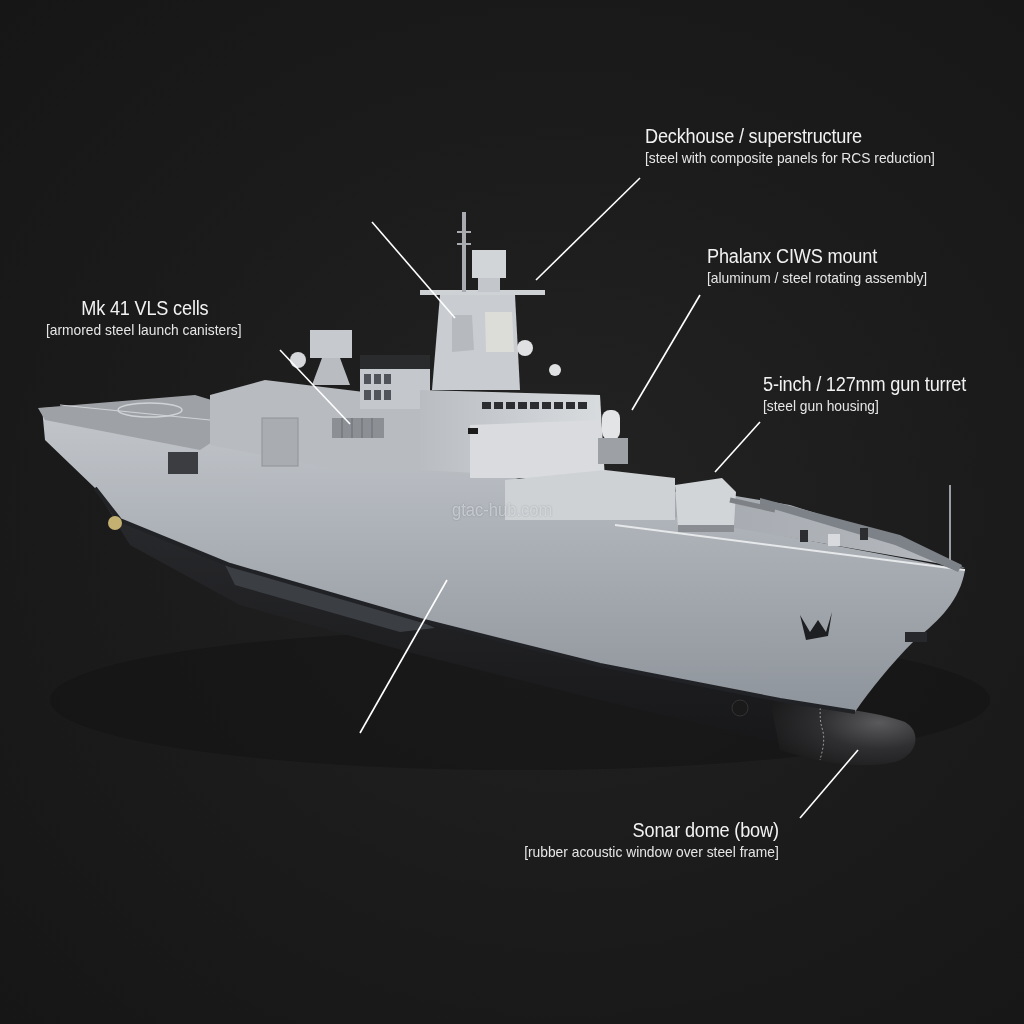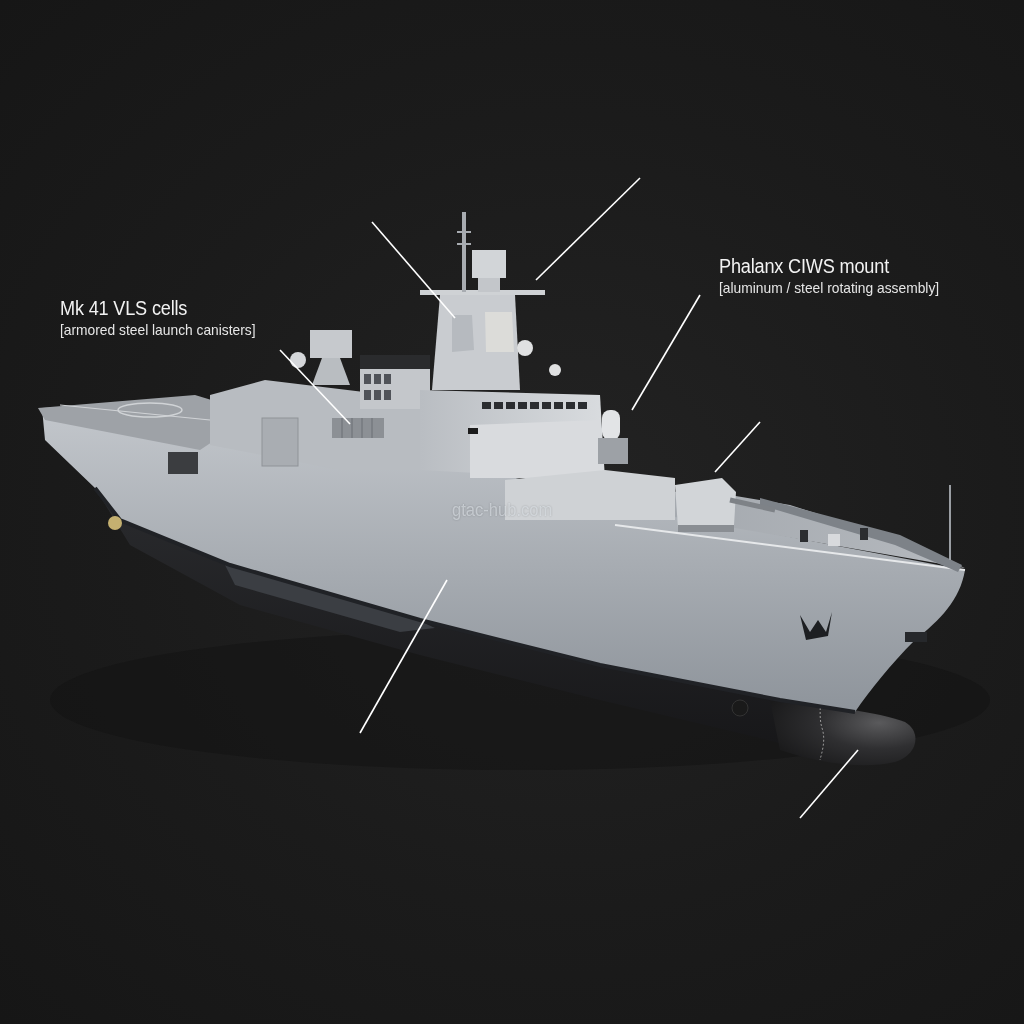--- a/index.html
+++ b/index.html
@@ -171,27 +171,39 @@
       <line x1="280" y1="350" x2="350" y2="424"></line>
       <line x1="760" y1="422" x2="715" y2="472"></line>
       <line x1="447" y1="580" x2="360" y2="733"></line>
       <line x1="858" y1="750" x2="800" y2="818"></line>
     </g>
   </svg>
 
   <div class="watermark">gtac-hub.com</div>
 
 
-
-  <div class="label" style="left:707px; top:256px;margin-left:12px;">
+  <div class="label" style="left:645px; top:126px;">
+    <span class="title">Deckhouse / superstructure</span>
+    <span class="sub">[steel with composite panels for RCS reduction]</span>
+  </div>
+
+  <div class="label" style="left:707px; top:246px;">
     <span class="title">Phalanx CIWS mount</span>
     <span class="sub">[aluminum / steel rotating assembly]</span>
   </div>
 
-  <div class="label" style="left:60px; top:298px;">
+  <div class="label" style="left:46px; top:298px;text-align:center;">
     <span class="title">Mk 41 VLS cells</span>
     <span class="sub">[armored steel launch canisters]</span>
   </div>
 
-
-
+  <div class="label" style="left:763px; top:374px;">
+    <span class="title">5-inch / 127mm gun turret</span>
+    <span class="sub">[steel gun housing]</span>
+  </div>
+
+
+  <div class="label right-align" style="right:245px; top:820px;">
+    <span class="title">Sonar dome (bow)</span>
+    <span class="sub">[rubber acoustic window over steel frame]</span>
+  </div>
 
 </div>
 
 </body></html>

